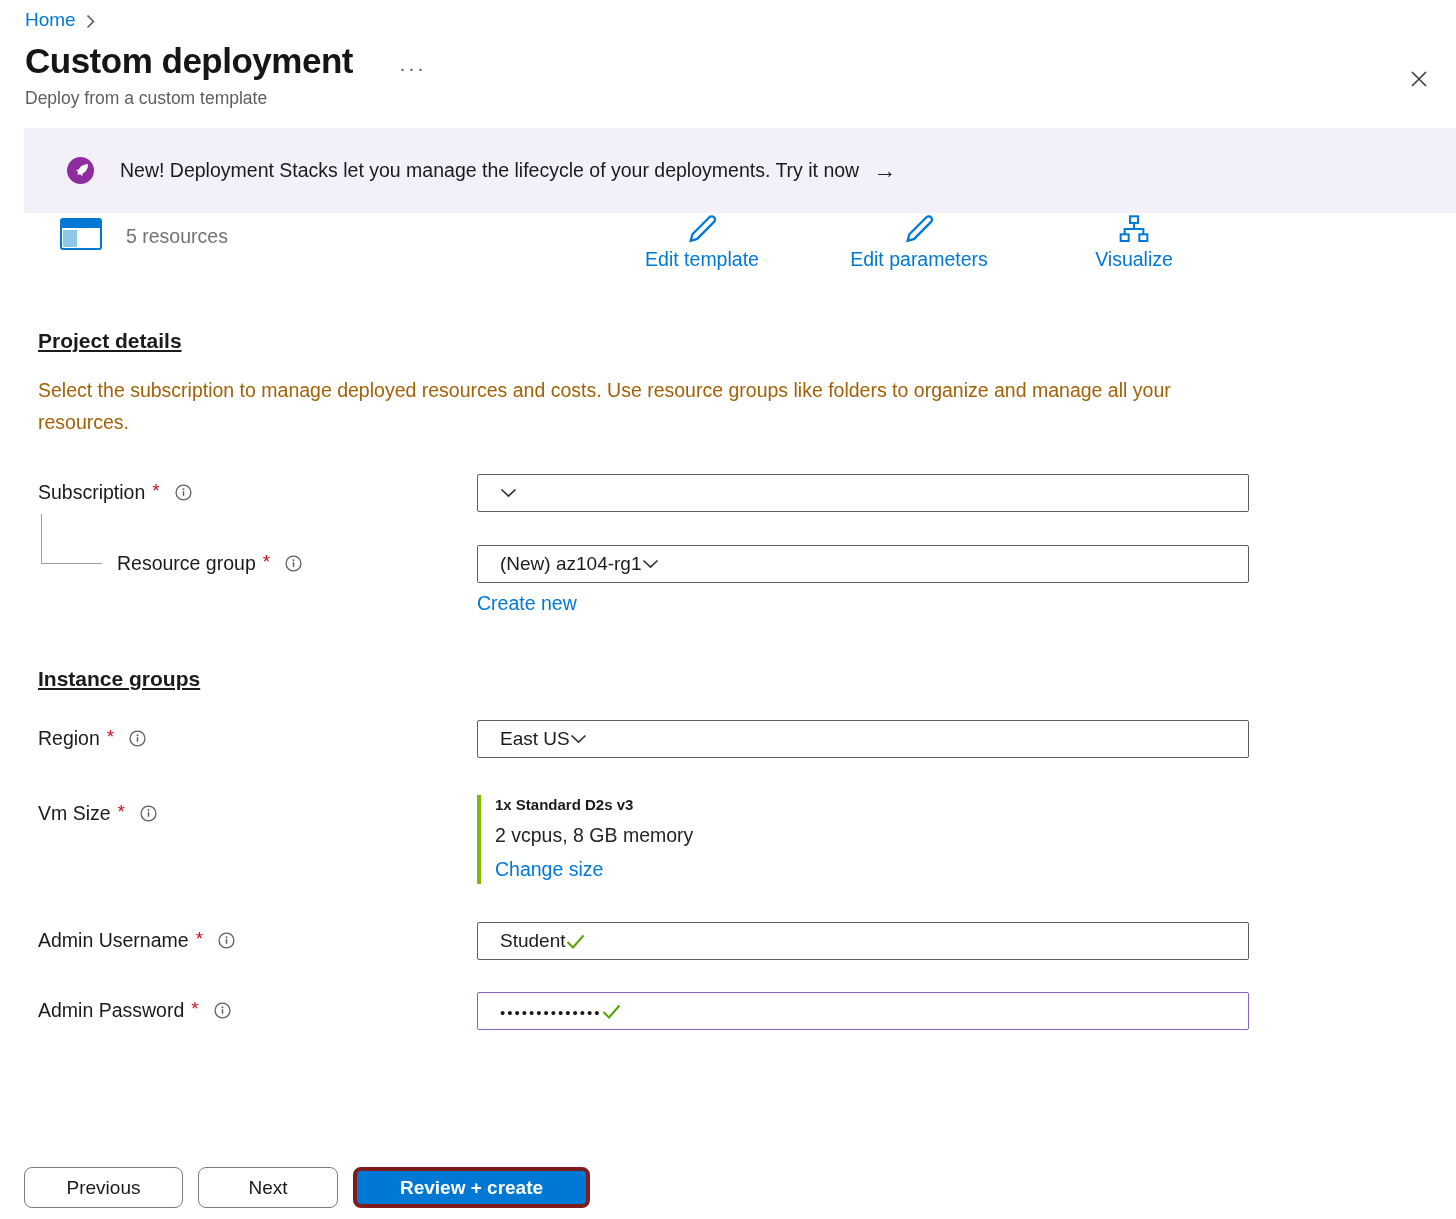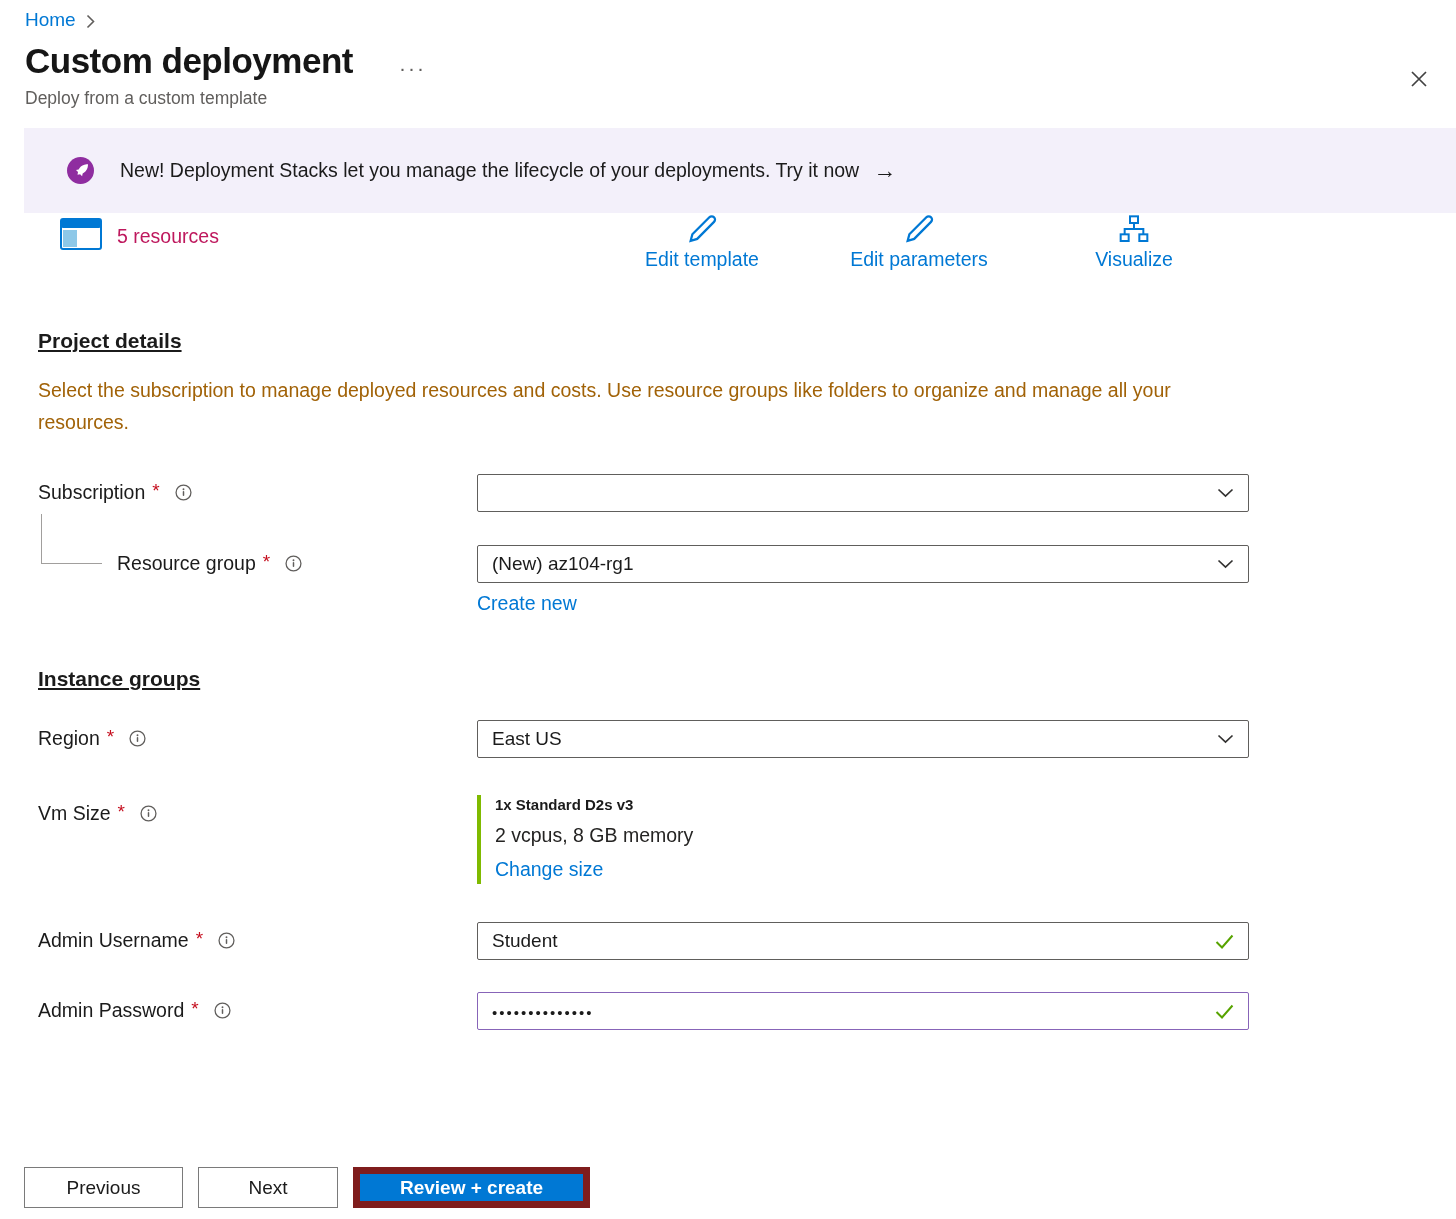--- a/index.html
+++ b/index.html
@@ -24,38 +24,38 @@
   .subtitle { padding:7px 0 0 25px; font-size:17.5px; color:#605e5c; }
 
   
   .banner { margin:19px 0 0 24px; width:calc(100% - 24px); height:85px; background:#f3f0fa; display:flex; align-items:center; cursor:pointer; }
   .banner-icon { margin-left:43px; width:27px; height:27px; flex:0 0 auto; }
   .banner-text { margin-left:26px; font-size:19.5px; color:#1b1b1b; }
   .banner-arrow { margin-left:14px; font-size:23px; color:#1b1b1b; }
 
   
   .template-bar { position:relative; height:72px; margin-top:0; }
-  .resources { position:absolute; left:59px; top:2px; display:flex; align-items:center; gap:12px; font-size:19.5px; color:#be185d;justify-content:center; }
+  .resources { position:absolute; left:59px; top:2px; display:flex; align-items:center; gap:21px; font-size:19.5px; color:#737373;justify-content:center; }
   .tb-action { position:absolute; top:-4px; width:176px; display:flex; flex-direction:column; align-items:center; gap:3px; color:#0078d4; font-size:19.5px; text-decoration:none; }
   .tb-action .a-icon { height:36px; display:flex; align-items:flex-end; }
   .tb-a0 { left:614px; } .tb-a1 { left:831px; } .tb-a2 { left:1046px; }
 
   
   .content { padding:44px 208px 0 38px; }
   .section-heading { font-size:21px; font-weight:700; margin:0; color:#1b1b1b;text-decoration:underline; }
   .section-desc { margin:21px 0 0 0; font-size:19.5px; line-height:32px; color:#a16207; max-width:1160px; }
 
   .row { display:flex; align-items:flex-start; position:relative; }
   .lbl { width:439px; flex:0 0 439px; display:flex; align-items:center; gap:6px; font-size:19.5px; padding-top:7px; color:#1b1b1b; }
   .lbl .info { margin-left:9px; display:flex; cursor:pointer; }
   .req { color:#c50f1f; font-size:19px; margin-left:1px; position:relative; top:-2px; }
   .ctl { width:772px; flex:0 0 772px; }
 
   .field { height:38px; width:100%; border:1px solid #605e5c; border-radius:2px; background:#fff;
-           display:flex; align-items:center; justify-content:space-between; padding:0 14px; font-size:19px; color:#1b1b1b; }
+           display:flex; align-items:center; padding:0 22px; font-size:19px; color:#1b1b1b; }
   .dropdown { cursor:pointer; }
   .chev { display:flex; }
   .check { display:flex; }
 
   .row-subscription { margin-top:36px; }
   .row-rg { margin-top:33px; }
   .rg-connector { position:absolute; left:3px; top:-31px; width:61px; height:50px;
                   border-left:1px solid #a19f9d; border-bottom:1px solid #a19f9d; }
   .lbl-indent { padding-left:79px; }
   .create-new { display:inline-block; margin-top:9px; font-size:19.5px; color:#0078d4; text-decoration:none; }
@@ -69,24 +69,24 @@
   .vm-sub { margin-top:11px; font-size:19.5px; color:#252423; }
   .vm-link { display:inline-block; margin-top:11px; font-size:19.5px; color:#0078d4; text-decoration:none; }
 
   .row-username { margin-top:38px; }
   .row-password { margin-top:32px; }
   .field-password { border-color:#8764b8; }
   .pwd-dots { font-size:15px; letter-spacing:2px; color:#1b1b1b; position:relative; top:1px; }
 
   
   .footer { position:absolute; left:24px; top:1167px; display:flex; gap:15px; }
-  .btn { height:41px; font-size:19px; border-radius:0; cursor:pointer; font-family:inherit; display:flex; align-items:center; justify-content:center; }
+  .btn { height:41px; font-size:19px; border-radius:8px; cursor:pointer; font-family:inherit; display:flex; align-items:center; justify-content:center; }
   .btn-outline { width:159px; background:#fff; border:1px solid #7a7a7a; color:#1b1b1b; }
   .btn-next { width:140px; }
-  .btn-primary { width:237px; background:#0078d4; border:7px solid #7f1d1d; color:#fff; font-weight:700; }
+  .btn-primary { width:237px; background:#0078d4; border:4px solid #7f1d1d; color:#fff; font-weight:700; }
 </style>
 </head>
 <body>
 
 <div class="page">
 
   <div class="breadcrumb">
     <a class="crumb">Home</a>
     <span class="crumb-sep">
       <svg width="11" height="15" viewBox="0 0 11 15">

